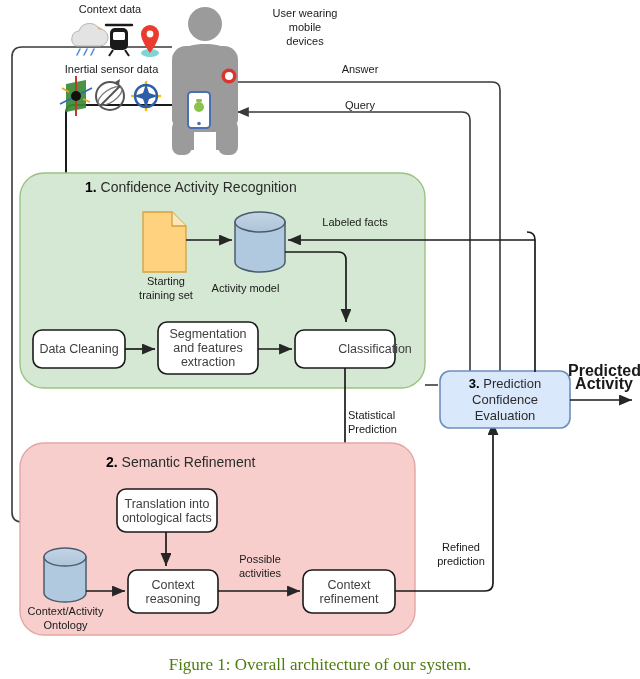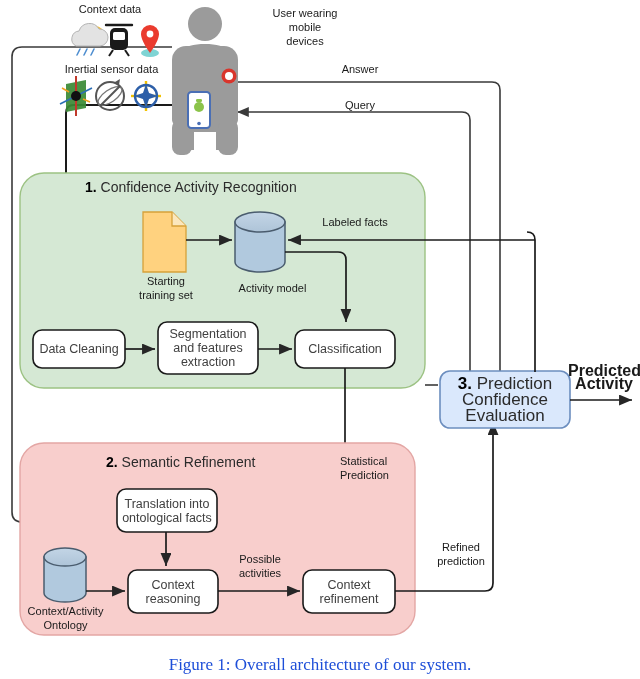--- a/index.html
+++ b/index.html
@@ -10,21 +10,21 @@
   }
   #stage{position:absolute;inset:0;width:640px;height:679px;}
   svg.layer{position:absolute;left:0;top:0;width:640px;height:679px;overflow:visible;}
   .lbl{position:absolute;font-size:11px;line-height:14px;color:#1a1a1a;text-align:center;white-space:pre-line;}
   .boxtext{position:absolute;display:flex;align-items:center;justify-content:center;
            text-align:center;font-size:12.5px;line-height:14px;color:#404040;}
   .grouptitle{position:absolute;font-size:14px;color:#2b2b2b;white-space:nowrap;}
   .grouptitle b{color:#000;font-weight:bold;}
   .bold{font-weight:bold;font-size:16px;line-height:13px;}
   .caption{position:absolute;left:0;width:640px;text-align:center;
-           font-family:"Liberation Serif","DejaVu Serif",serif;font-size:17px;color:#1d4ed8;}
+           font-family:"Liberation Serif","DejaVu Serif",serif;font-size:17px;color:#4d7c0f;}
 </style>
 </head>
 <body>
 
 <div id="stage">
 
   <svg class="layer" viewBox="0 0 640 679">
     <defs>
       <marker id="arr" markerWidth="9" markerHeight="9" refX="7.6" refY="3.2" orient="auto">
         <path d="M0,0 L7.6,3.2 L0,6.4 z" fill="#262626"></path>
@@ -188,70 +188,70 @@
   <div class="lbl" style="left:240px;top:6px;width:130px;">User wearing
 mobile
 devices</div>
 
   <div class="lbl" style="left:305px;top:62px;width:110px;">Answer</div>
 
   <div class="lbl" style="left:305px;top:98px;width:110px;">Query</div>
 
   <div class="lbl" style="left:290px;top:215px;width:130px;">Labeled facts</div>
 
-  <div class="lbl" style="left:340px;top:408px;width:92px;text-align:left;margin-top:46px;">Statistical
+  <div class="lbl" style="left:348px;top:408px;width:92px;text-align:left;">Statistical
 Prediction</div>
 
   <div class="lbl" style="left:220px;top:552px;width:80px;">Possible
 activities</div>
 
   <div class="lbl" style="left:420px;top:540px;width:82px;">Refined
 prediction</div>
 
   <div class="lbl bold" style="left:568px;top:364px;width:72px;">Predicted
 Activity</div>
 
   <div class="grouptitle" style="left:85px;top:179px;">
     <b>1.</b>
     <span>Confidence Activity Recognition</span>
   </div>
 
   <div class="lbl" style="left:120px;top:274px;width:92px;">Starting
 training set</div>
 
-  <div class="lbl" style="left:220px;top:281px;width:105px;">Activity model</div>
+  <div class="lbl" style="left:193px;top:281px;width:105px;">Activity model</div>
 
   <div class="boxtext" style="left:33px;top:330px;width:92px;height:38px;">Data Cleaning</div>
 
   <div class="boxtext" style="left:158px;top:322px;width:100px;height:52px;white-space:pre-line;">Segmentation
 and features
 extraction</div>
 
-  <div class="boxtext" style="left:295px;top:330px;width:100px;height:38px;">Classification</div>
+  <div class="boxtext" style="left:295px;top:330px;width:100px;height:38px;padding-left:30px;">Classification</div>
 
   <div class="grouptitle" style="left:106px;top:454px;">
     <b>2.</b>
     <span>Semantic Refinement</span>
   </div>
 
   <div class="lbl" style="left:8px;top:604px;width:115px;">Context/Activity
 Ontology</div>
 
   <div class="boxtext" style="left:115px;top:489px;width:104px;height:43px;white-space:pre-line;">Translation into
 ontological facts</div>
 
   <div class="boxtext" style="left:128px;top:570px;width:90px;height:43px;white-space:pre-line;">Context
 reasoning</div>
 
   <div class="boxtext" style="left:303px;top:570px;width:92px;height:43px;white-space:pre-line;">Context
 refinement</div>
 
   <div style="position:absolute;left:440px;top:371px;width:130px;height:57px;
               display:flex;flex-direction:column;align-items:center;justify-content:center;
-              font-size:17px;line-height:16px;color:#2b2b2b;text-align:center;">
+              font-size:13px;line-height:16px;color:#2b2b2b;text-align:center;">
     <div>
       <b style="color:#000;">3.</b>
       <span>Prediction</span>
     </div>
     <div>Confidence</div>
     <div>Evaluation</div>
   </div>
 
   <div class="caption" style="top:655px;">Figure 1: Overall architecture of our system.</div>
 

